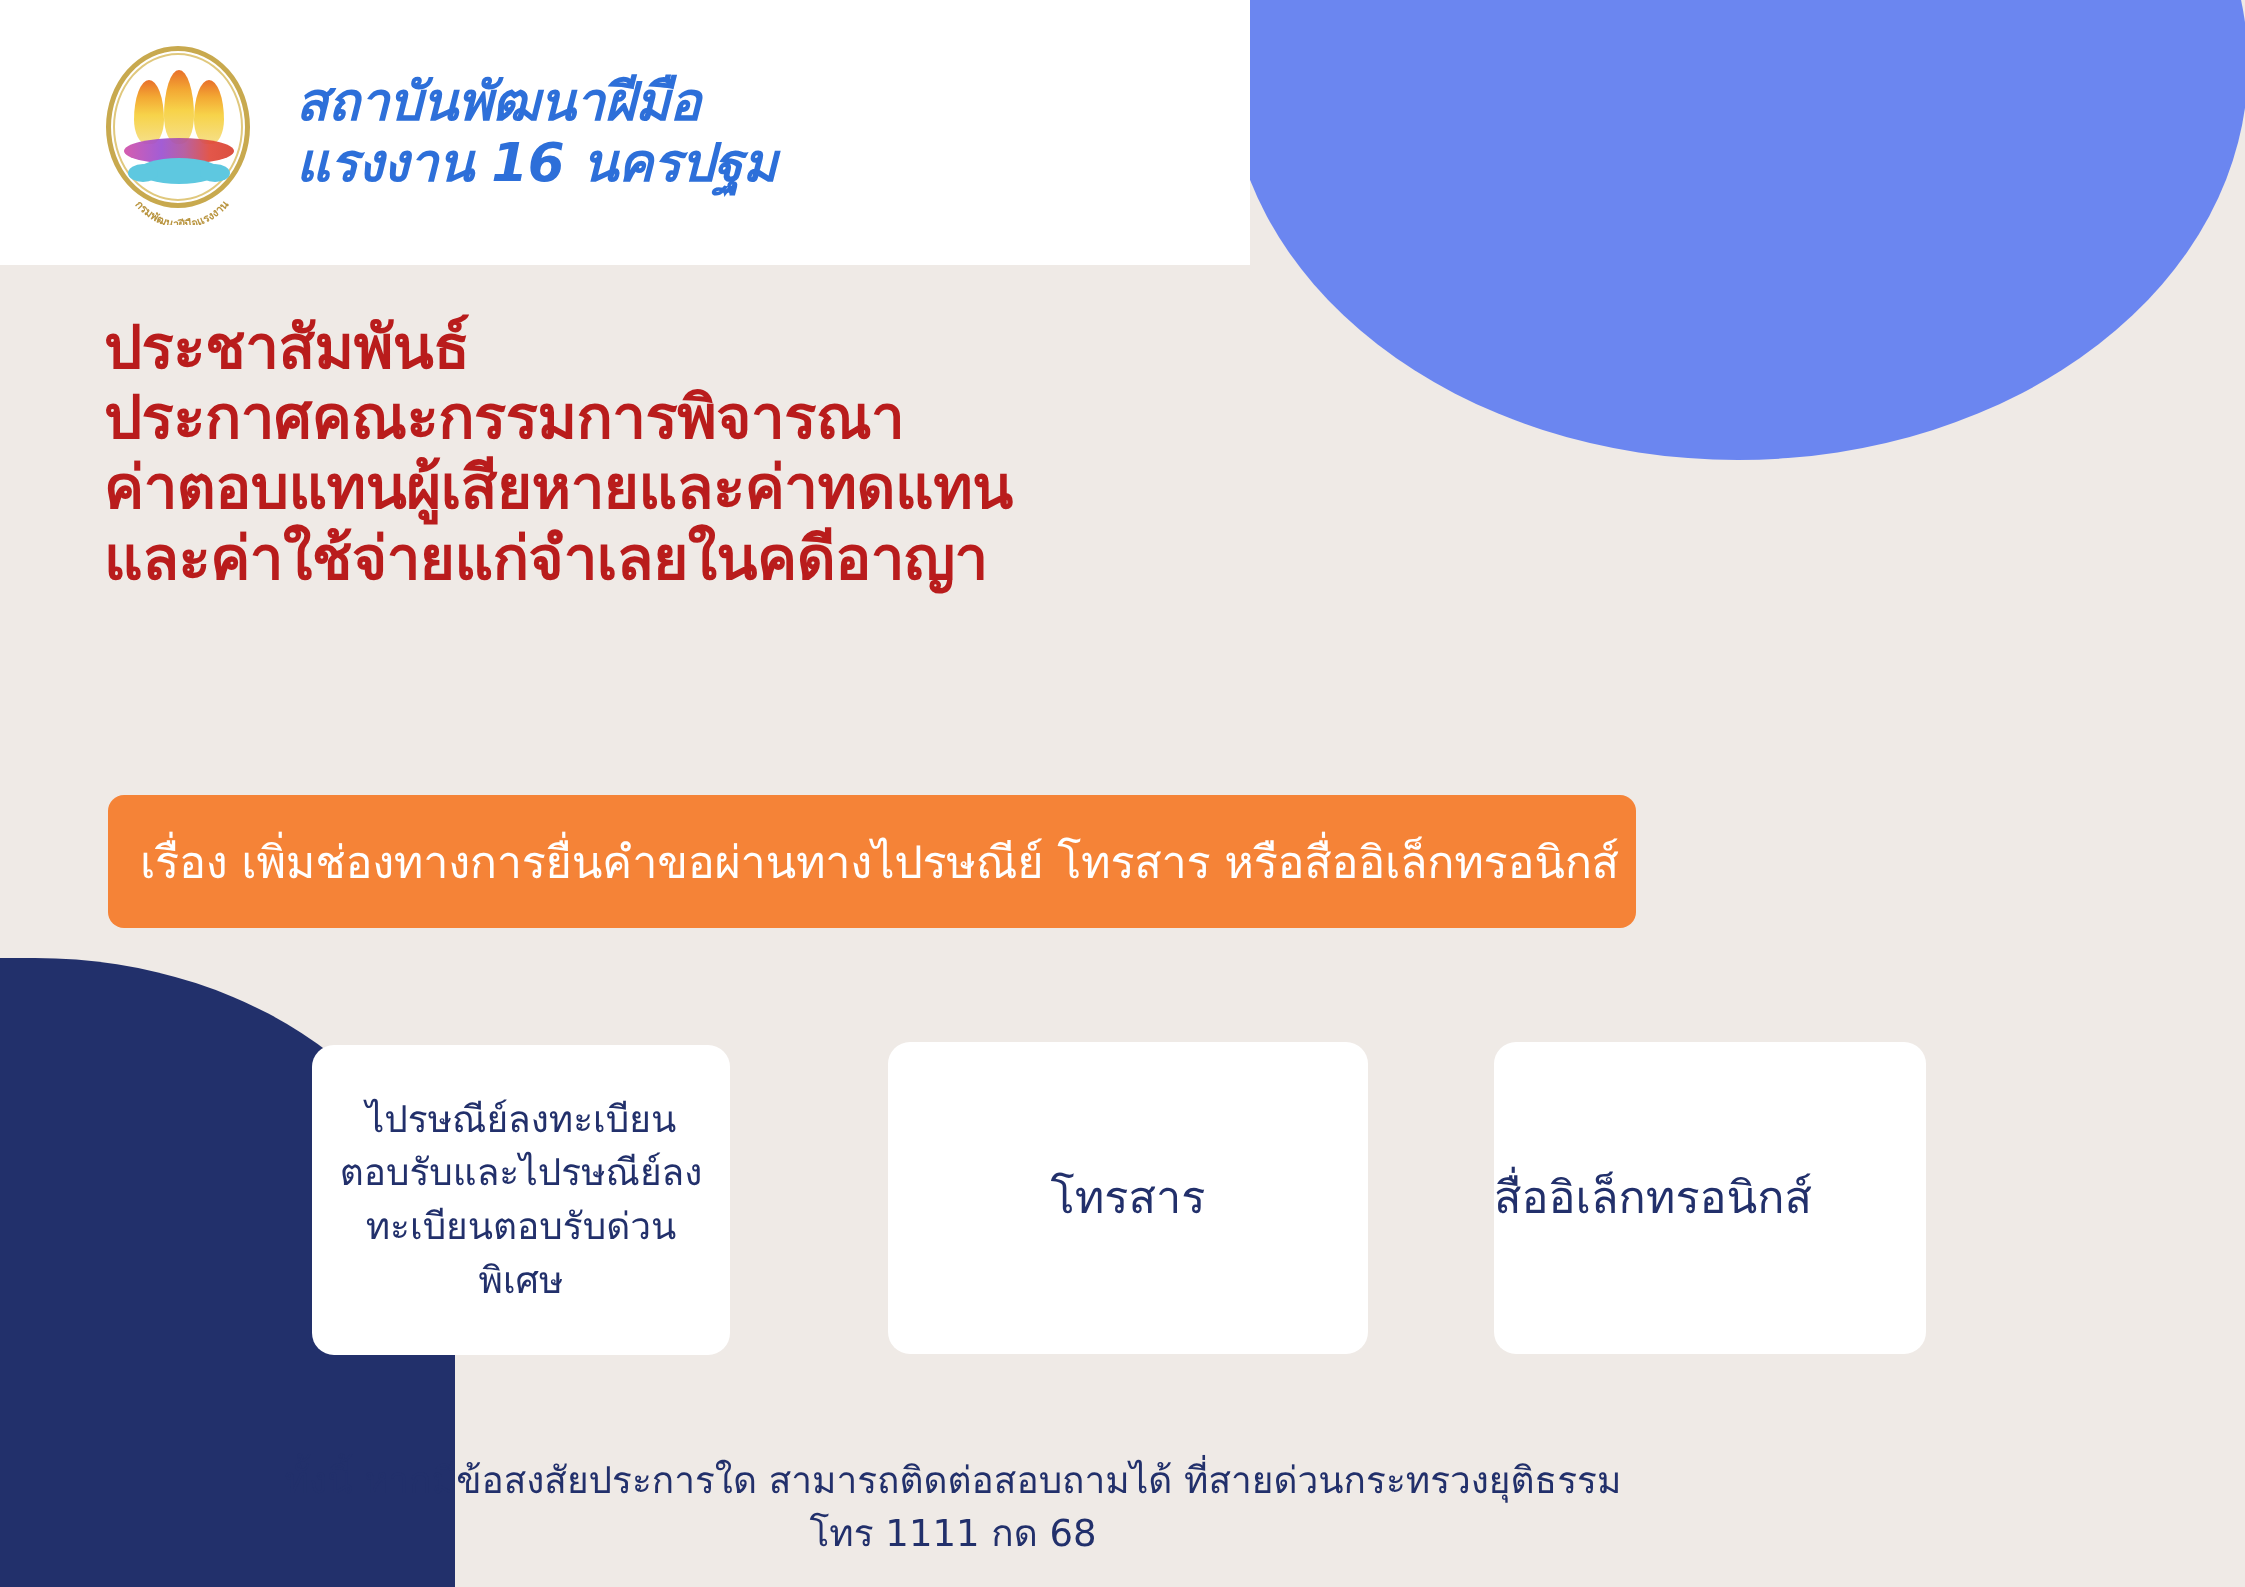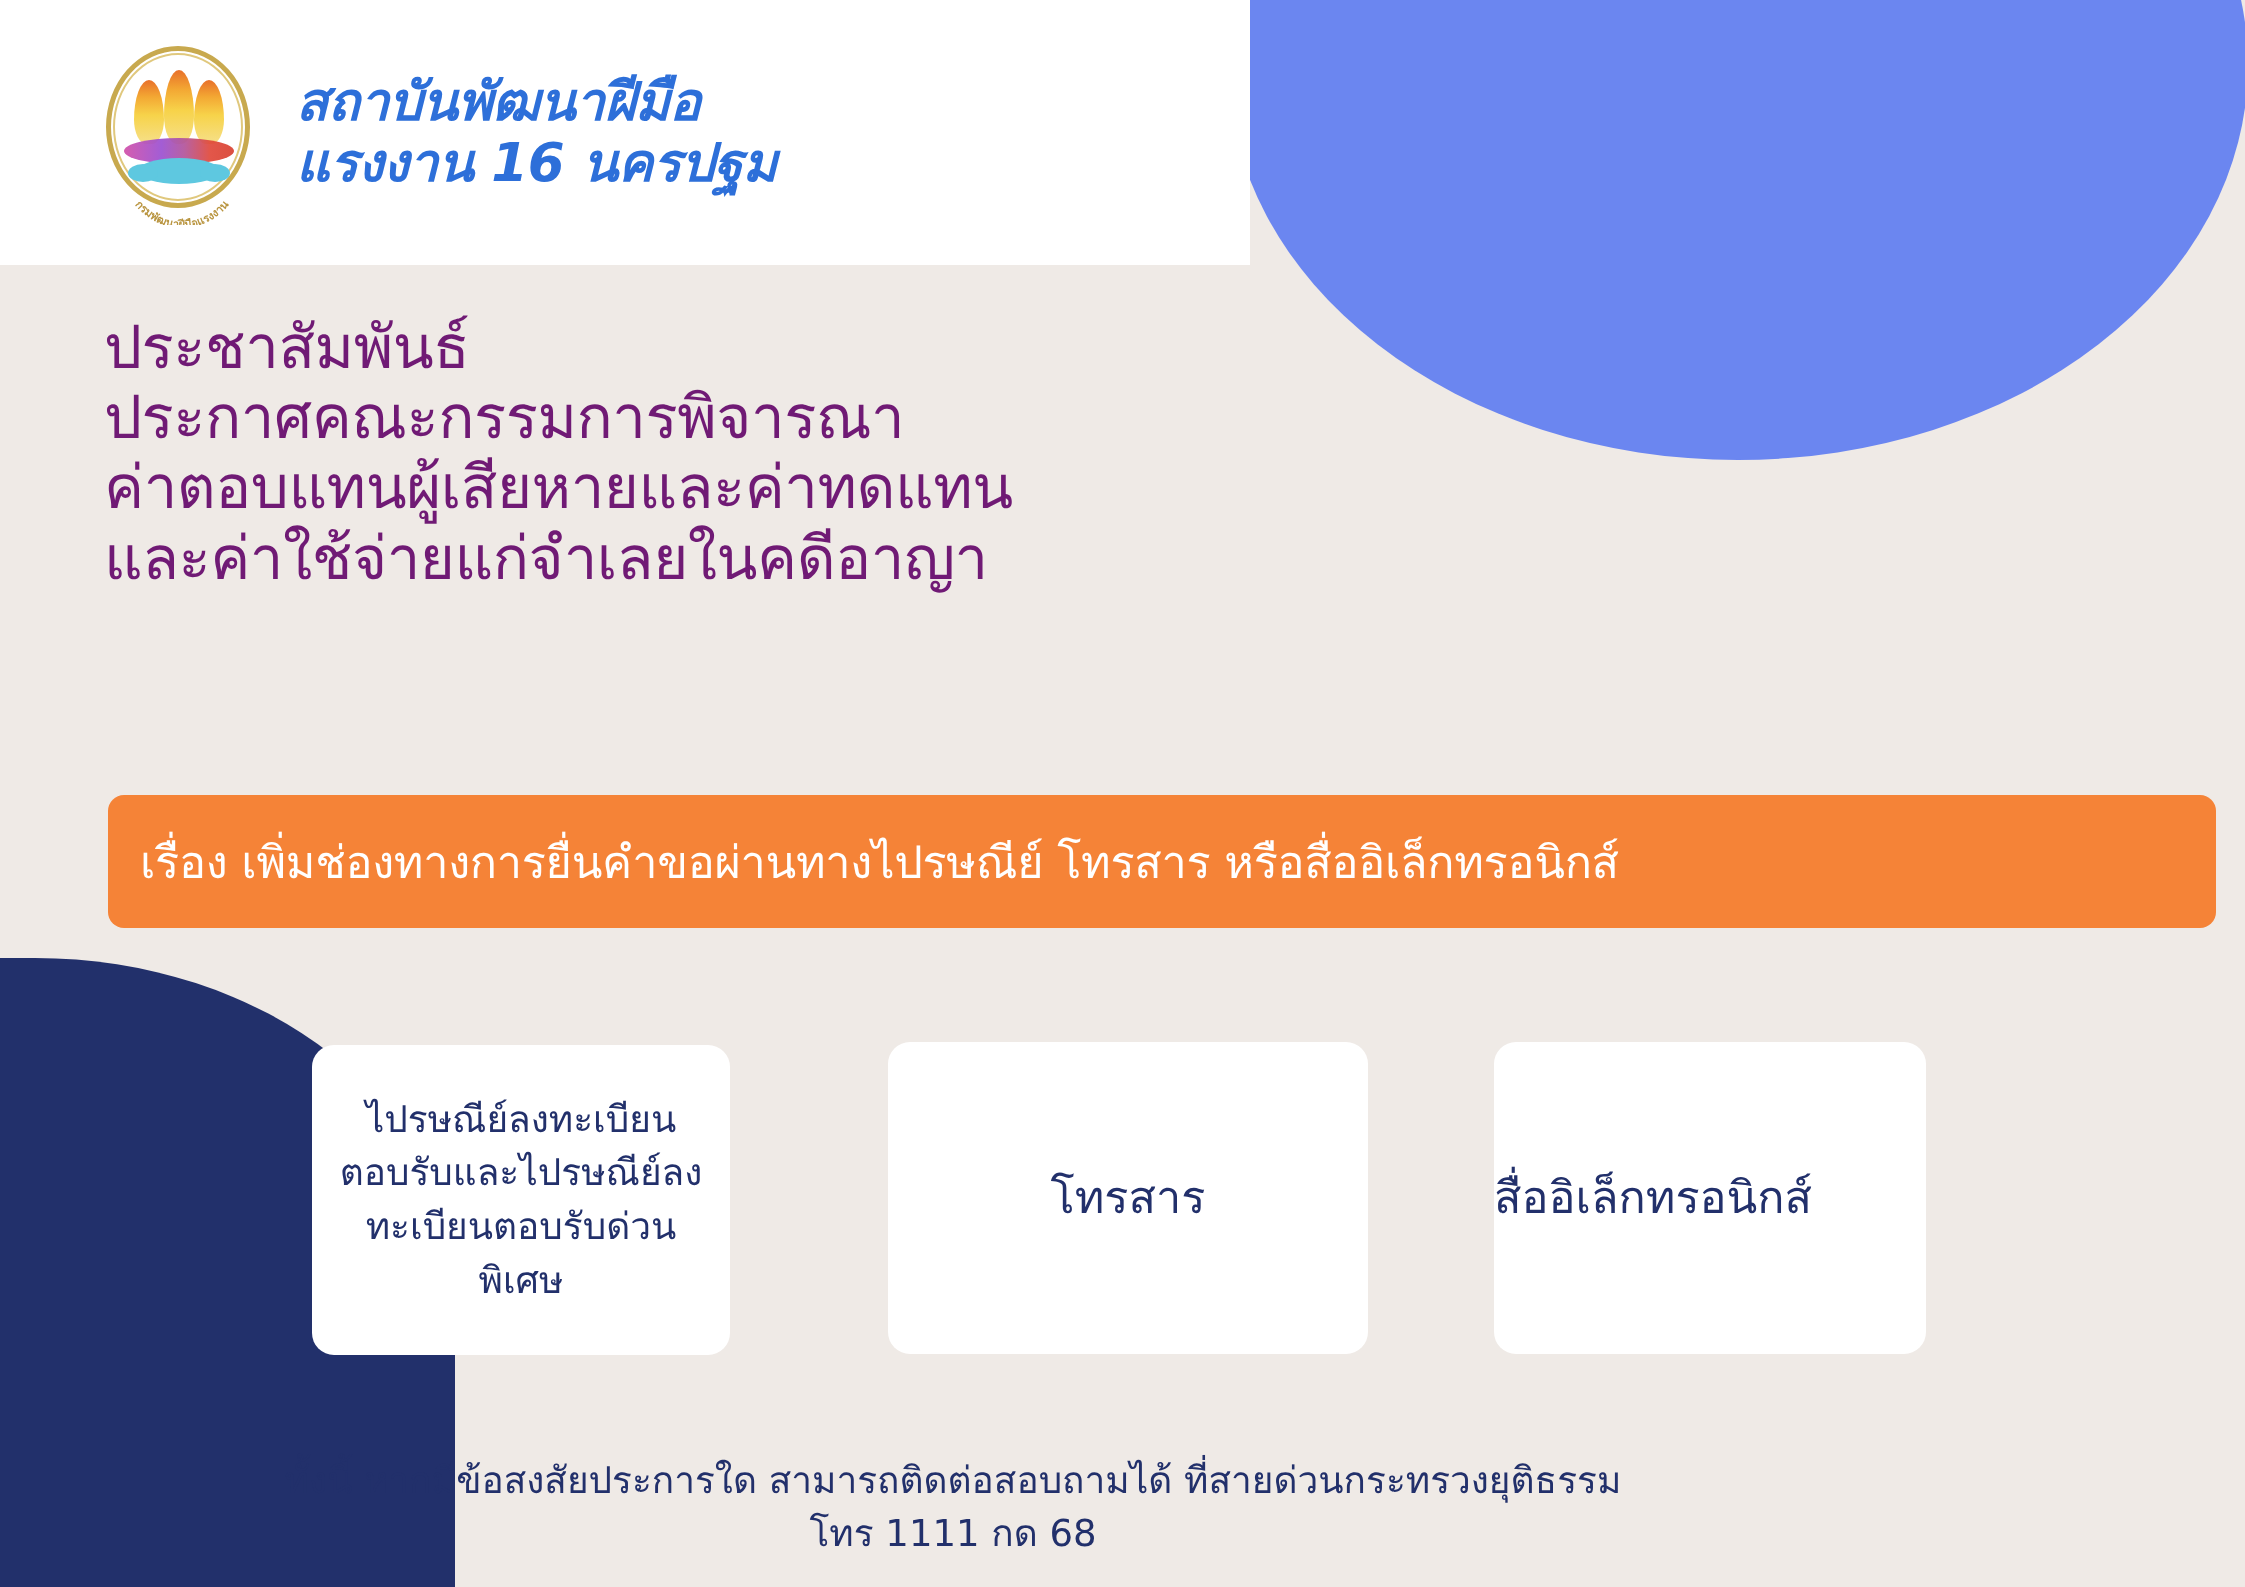--- a/index.html
+++ b/index.html
@@ -124,34 +124,34 @@
     white-space:pre-line;
     font-style:italic;
   }
 
   
   .headline{
     position:absolute;
     left:104px;
     top:312px;
     z-index:4;
-    color:#701a75;
-    font-weight:normal;
+    color:#b91c1c;
+    font-weight:bold;
     font-size:60px;
     line-height:1.17;
     letter-spacing:-0.5px;
   }
   .headline div{white-space:nowrap;}
 
   
   .banner{
     position:absolute;
     left:108px;
     top:795px;
-    width:2108px;
+    width:1528px;
     height:133px;
     background:#f58337;
     border-radius:16px;
     z-index:4;
     display:flex;
     align-items:center;
     box-sizing:border-box;
     padding-left:32px;
   }
   .banner-text{

